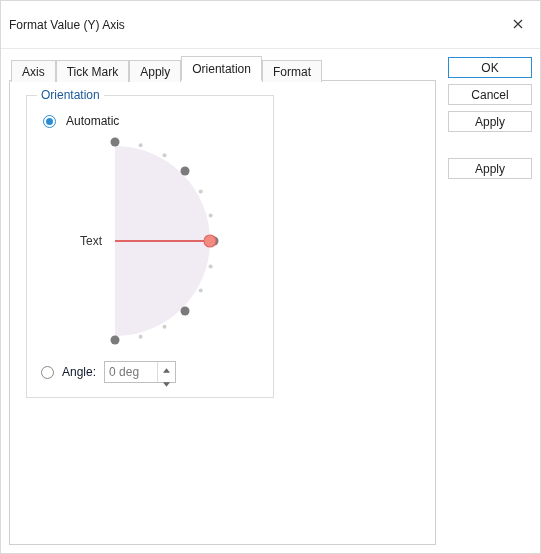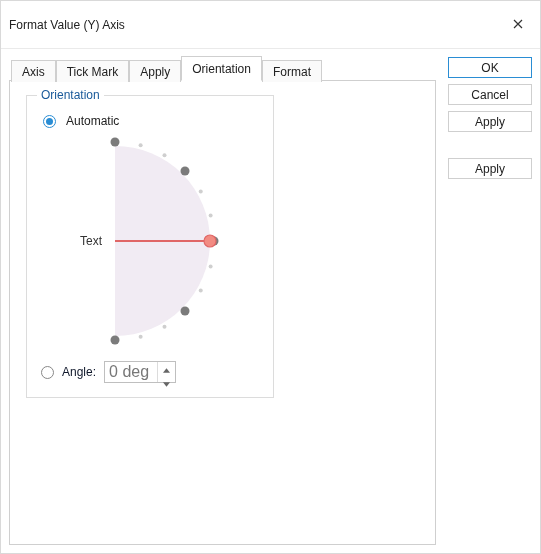--- a/index.html
+++ b/index.html
@@ -149,21 +149,21 @@
     align-items: stretch;
     border: 1px solid #bfbfbf;
     height: 22px;
     width: 72px;
     background: #fff;
   }
   .spinner input {
     border: none;
     width: 52px;
     padding: 0 4px;
-    font-size: 16px;
+    font-size: 12px;
     color: #777;
     outline: none;
     background: transparent;
   }
   .spinner .arrows {
     width: 18px;
     border-left: 1px solid #dcdcdc;
     display: flex;
     flex-direction: column;
   }

